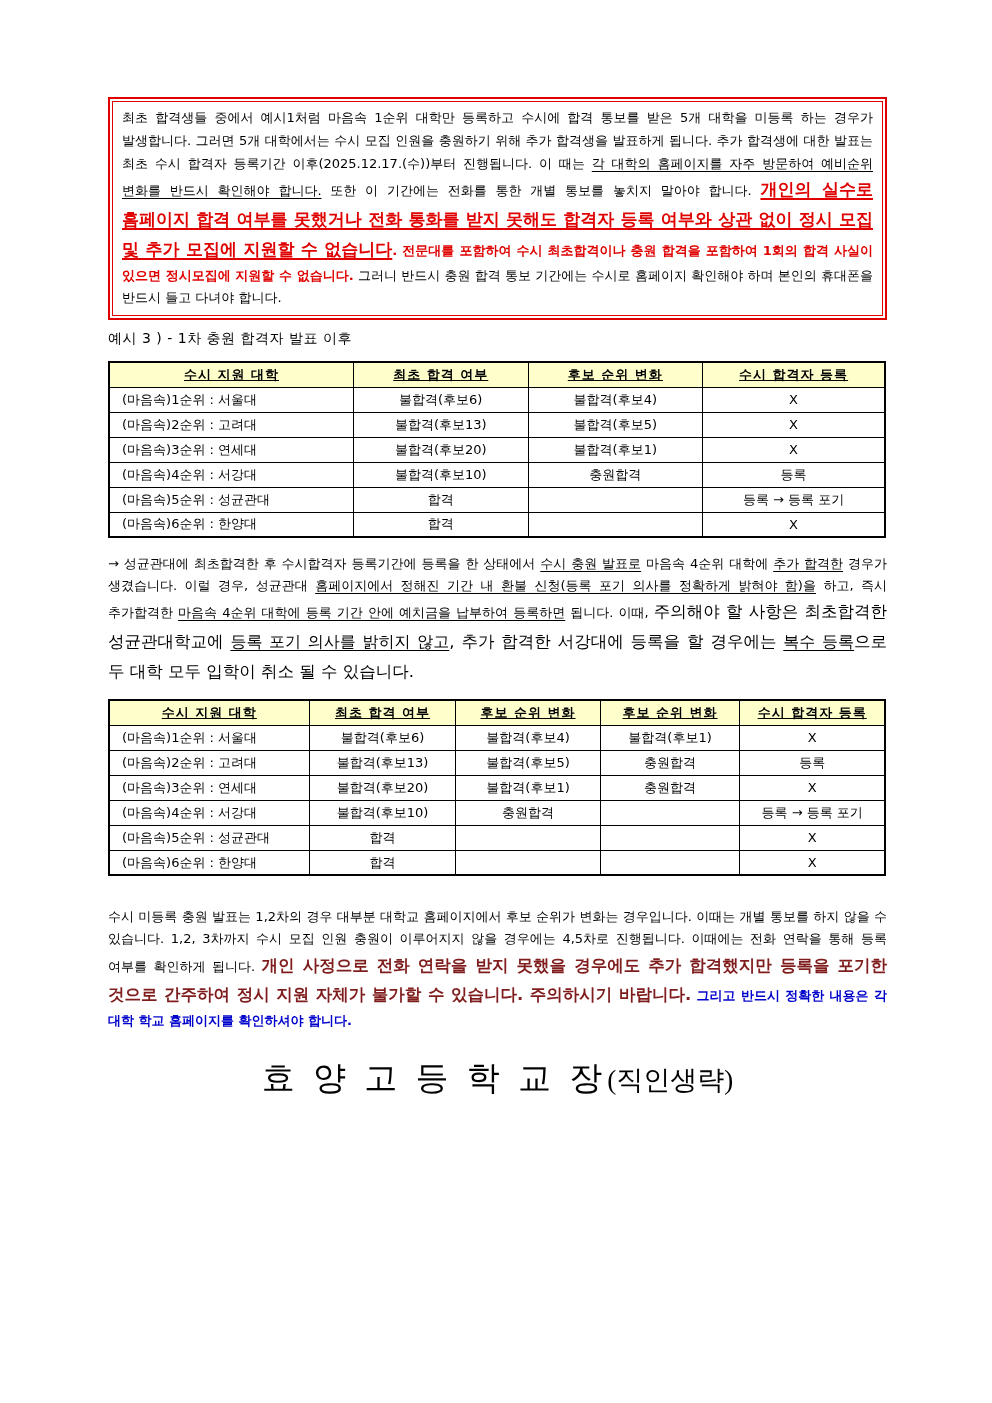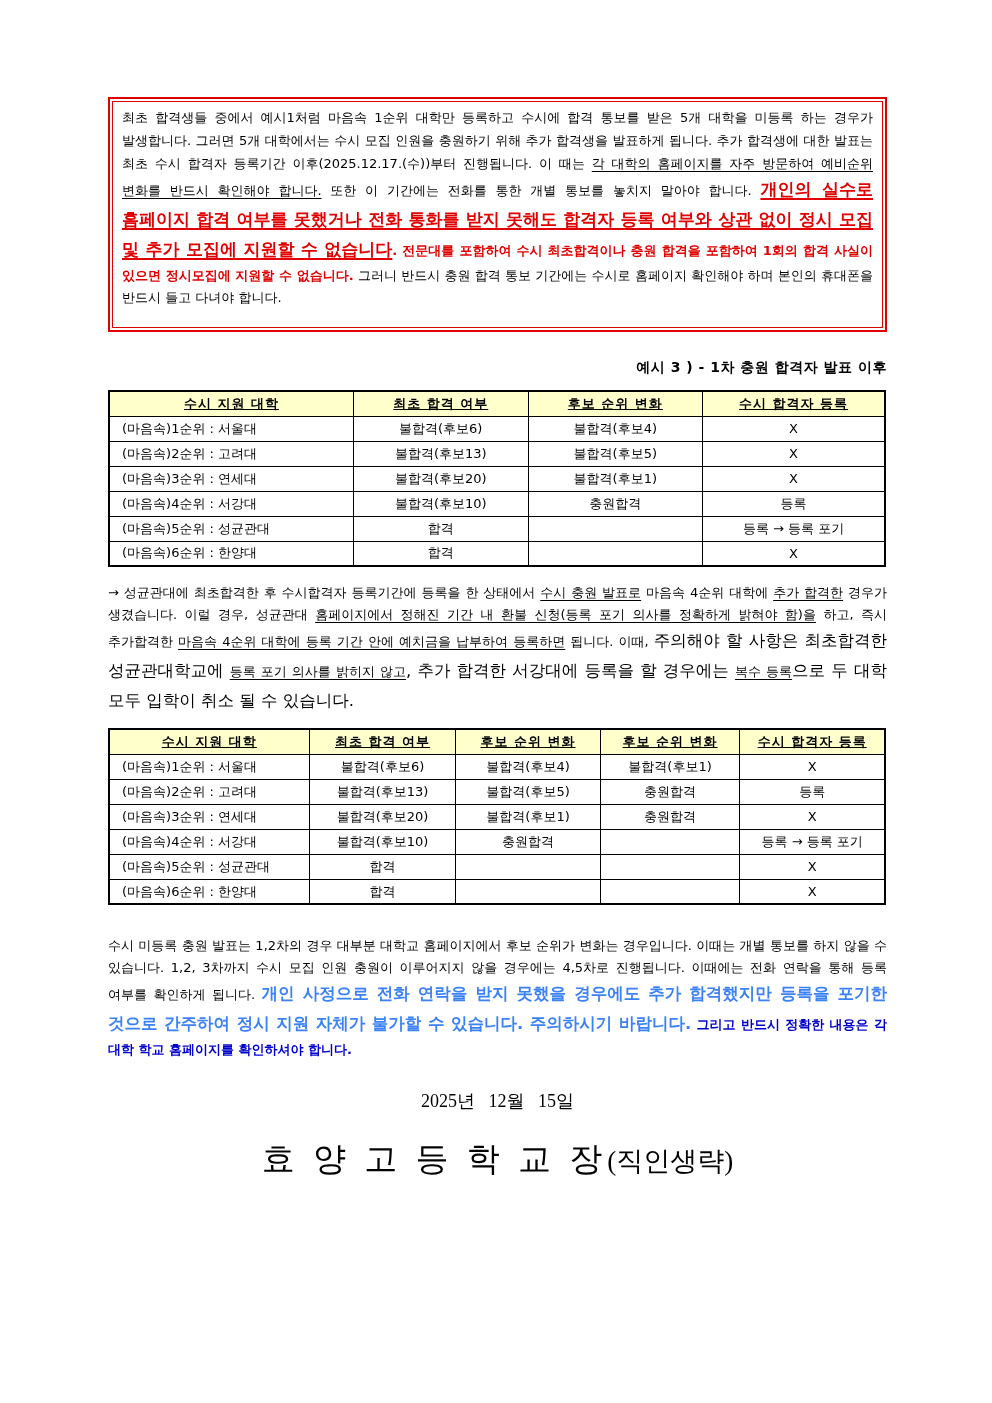--- a/index.html
+++ b/index.html
@@ -19,53 +19,52 @@
     overflow: hidden;
   }
 
   
   .notice-outer {
     border: 2px solid #e00000;
     padding: 2px;
   }
   .notice-inner {
     border: 1px solid #e00000;
-    padding: 5px 9px 17px 9px;
+    padding: 5px 9px 5px 9px;
   }
   .notice-text {
     font-size: 13px;
     line-height: 1.75;
     text-align: justify;
     word-break: keep-all;
   }
 
   
   .seg-normal { }
   .seg-underline { text-decoration: underline; text-underline-offset: 3px; }
   .seg-red-large-underline {
     color: #e00000; font-weight: bold; font-size: 17px;
     text-decoration: underline; text-underline-offset: 3px;
     text-decoration-thickness: 2px; line-height: 1.75;
   }
   .seg-red-bold { color: #e00000; font-weight: bold; }
   .seg-large { font-size: 16.5px; line-height: 1.8; }
   .seg-large-underline {
-    font-size: 13px; line-height: 1.8;
+    font-size: 16px; line-height: 1.8;
     text-decoration: underline; text-underline-offset: 3px;
   }
-  .seg-red-large { color: #3b82f6; font-weight: bold; font-size: 16.5px; line-height: 1.8; }
+  .seg-red-large { color: #7f1d1d; font-weight: bold; font-size: 16.5px; line-height: 1.8; }
   .seg-blue-bold { color: #0000cc; font-weight: bold; }
 
   
   .section-heading {
-    margin-top: 27px;
+    margin-top: 10px;
     font-size: 14px;
-    font-weight: bold;
+    font-weight: normal;
     letter-spacing: 0.5px;
-    text-align: right;
   }
 
   
   table.data-table {
     border-collapse: collapse;
     width: 778px;
     margin-top: 13px;
     border: 2px solid #000000;
     table-layout: fixed;
   }
@@ -242,19 +241,18 @@
           <td></td>
           <td></td>
           <td>X</td>
         </tr>
       </tbody>
   </table>
 
 
   <div class="para closing-para"><span class="seg-normal">수시 미등록 충원 발표는 1,2차의 경우 대부분 대학교 홈페이지에서 후보 순위가 변화는 경우입니다. 이때는 개별 통보를 하지 않을 수 있습니다. 1,2, 3차까지 수시 모집 인원 충원이 이루어지지 않을 경우에는 4,5차로 진행됩니다. 이때에는 전화 연락을 통해 등록 여부를 확인하게 됩니다. </span><span class="seg-red-large">개인 사정으로 전화 연락을 받지 못했을 경우에도 추가 합격했지만 등록을 포기한 것으로 간주하여 정시 지원 자체가 불가할 수 있습니다. 주의하시기 바랍니다.</span><span class="seg-blue-bold"> 그리고 반드시 정확한 내용은 각 대학 학교 홈페이지를 확인하셔야 합니다.</span></div>
 
-  <div class="date-line">2025년   12월   15일</div>
 
   <div class="signature">
     <span class="sig-main">효 양 고 등 학 교 장</span><span class="sig-suffix">(직인생략)</span>
   </div>
 
 </div>
 
 </body></html>

